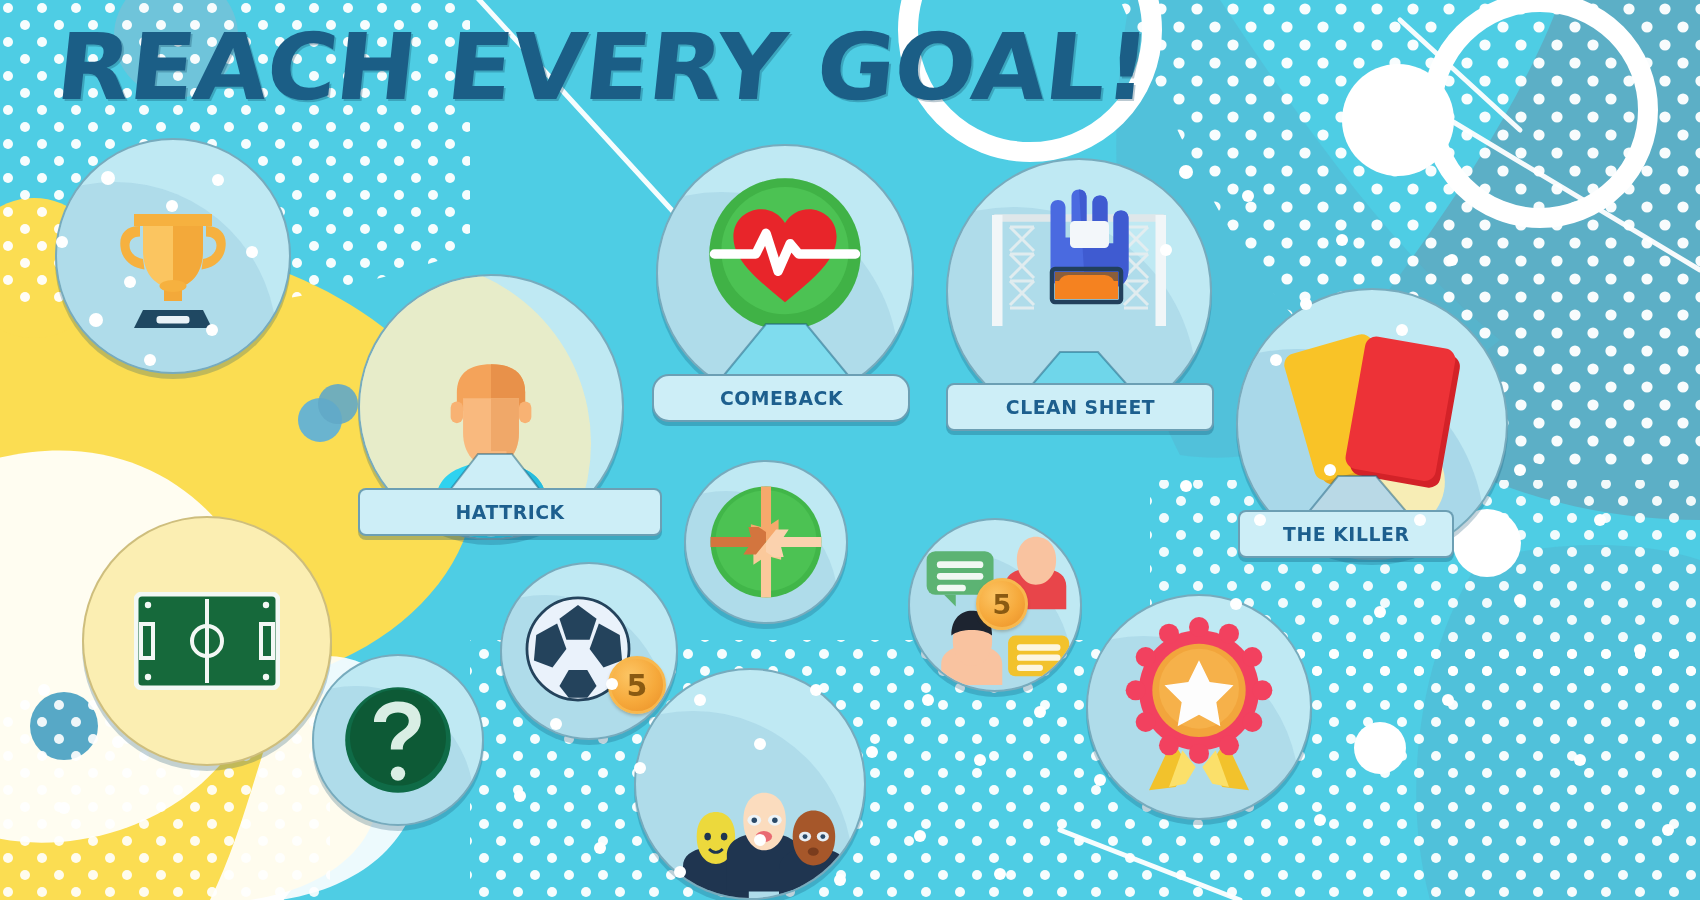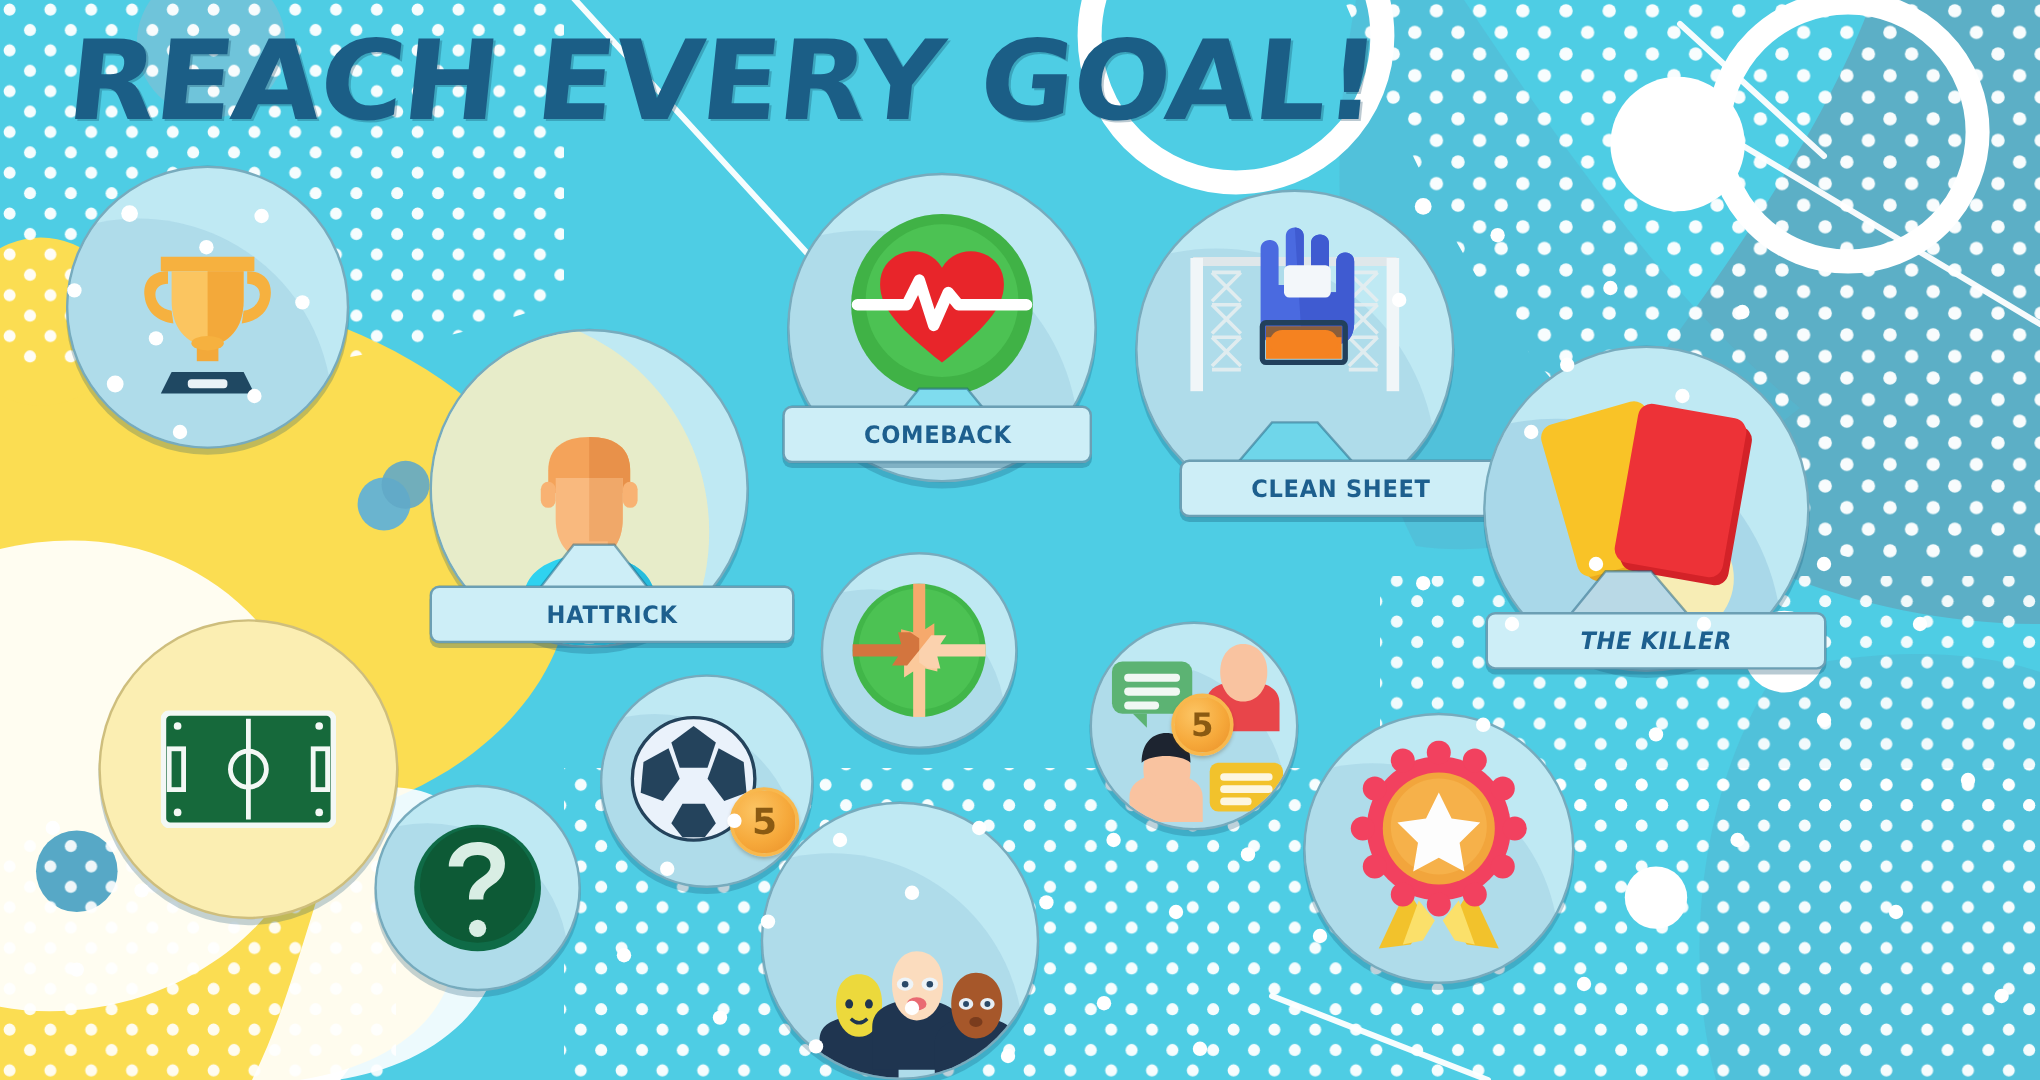--- a/index.html
+++ b/index.html
@@ -239,21 +239,21 @@
           <circle cx="50" cy="50" r="44" fill="#3aa641" opacity=".28"></circle>
           <circle cx="50" cy="48" r="37" fill="#4cc253"></circle>
           <path d="M50 78 C30 62 20 52 20 40 C20 30 28 24 36 24 C42 24 47 27 50 32 C53 27 58 24 64 24 C72 24 80 30 80 40 C80 52 70 62 50 78 Z" fill="#e8252a"></path>
           <path d="M9 50 H33 l6 -12 l7 22 l7 -16 l5 6 H91" fill="none" stroke="#ffffff" stroke-width="5.5" stroke-linejoin="round" stroke-linecap="round"></path>
         </svg>
       </div>
     </div>
     <svg class="notch" style="left:716px; top:322px; width:140px; height:60px; z-index:21;" viewBox="0 0 140 60">
       <path d="M4 58 L50 2 L90 2 L136 58 Z" fill="#7fdcee" stroke="rgba(30,95,125,.5)" stroke-width="2"></path>
     </svg>
-    <div class="ribbon" style="left:652px; top:338px; width:258px; height:48px;">
+    <div class="ribbon" style="left:652px; top:374px; width:258px; height:48px;border-radius:17px;">
       <span>COMEBACK</span>
     </div>
   </div>
 
   <div class="badge">
     <div class="bubble" style="left:946px; top:158px; width:266px; height:266px;">
       <div class="inner-shade"></div>
       <div class="icon-wrap" style="padding-bottom:56px;">
         <svg width="210" height="150" viewBox="0 0 140 100">
 
@@ -276,21 +276,21 @@
             <rect x="54" y="56" width="42" height="6" fill="#1f3a55" opacity=".5"></rect>
             <rect x="52" y="54" width="46" height="22" rx="2" fill="none" stroke="#22405c" stroke-width="3"></rect>
             <rect x="56" y="58" width="38" height="14" rx="7" fill="#f58220"></rect>
           </g>
         </svg>
       </div>
     </div>
     <svg class="notch" style="left:1010px; top:350px; width:140px; height:58px; z-index:21;" viewBox="0 0 140 58">
       <path d="M4 56 L50 2 L88 2 L136 56 Z" fill="#6fd6ea" stroke="rgba(30,95,125,.5)" stroke-width="2"></path>
     </svg>
-    <div class="ribbon" style="left:946px; top:383px; width:268px; height:48px;margin-left:37px;">
+    <div class="ribbon" style="left:946px; top:383px; width:268px; height:48px;">
       <span>CLEAN SHEET</span>
     </div>
   </div>
 
   <div class="badge">
     <div class="bubble" style="left:1236px; top:288px; width:272px; height:272px;">
       <div class="inner-shade" style="background:rgba(125,180,210,.32); left:-48%; top:22%;"></div>
       <div class="icon-wrap" style="padding-bottom:4px;">
         <svg width="220" height="200" viewBox="0 0 150 140">
           <circle cx="92" cy="112" r="34" fill="#fbeeb2" opacity=".95"></circle>
@@ -301,21 +301,21 @@
           <g transform="rotate(10 96 66)">
             <rect x="66" y="18" width="64" height="94" rx="8" fill="#d32228"></rect>
             <rect x="62" y="14" width="64" height="94" rx="8" fill="#ed3237"></rect>
           </g>
         </svg>
       </div>
     </div>
     <svg class="notch" style="left:1290px; top:474px; width:136px; height:58px; z-index:21;" viewBox="0 0 136 58">
       <path d="M4 56 L48 2 L86 2 L132 56 Z" fill="#b9d9e6" stroke="rgba(30,95,125,.5)" stroke-width="2"></path>
     </svg>
-    <div class="ribbon" style="left:1238px; top:510px; width:284px; height:48px;font-style:italic;">
+    <div class="ribbon" style="left:1238px; top:510px; width:216px; height:48px;">
       <span>THE KILLER</span>
     </div>
   </div>
 
   <div class="badge">
     <div class="bubble cream" style="left:82px; top:516px; width:250px; height:250px;">
       <div class="icon-wrap">
         <svg width="146" height="98" viewBox="0 0 146 98">
           <rect x="2" y="2" width="142" height="94" rx="6" fill="#16693b" stroke="#f3f8f5" stroke-width="5"></rect>
           <g stroke="#f3f8f5" stroke-width="4" fill="none">

